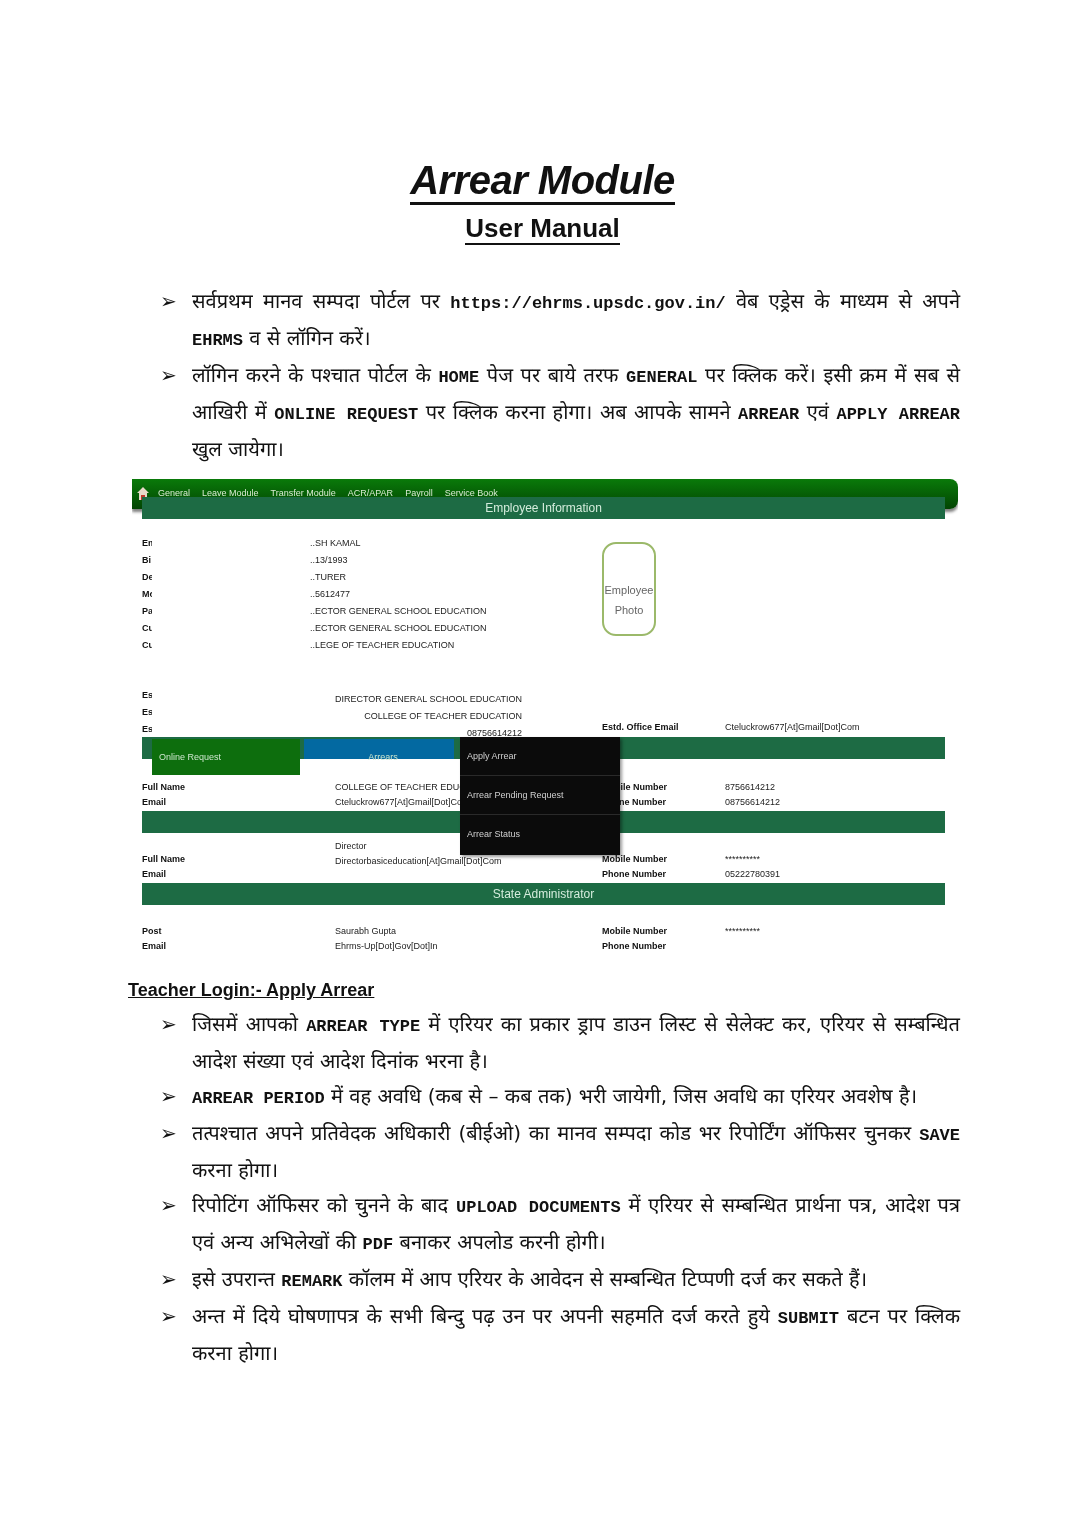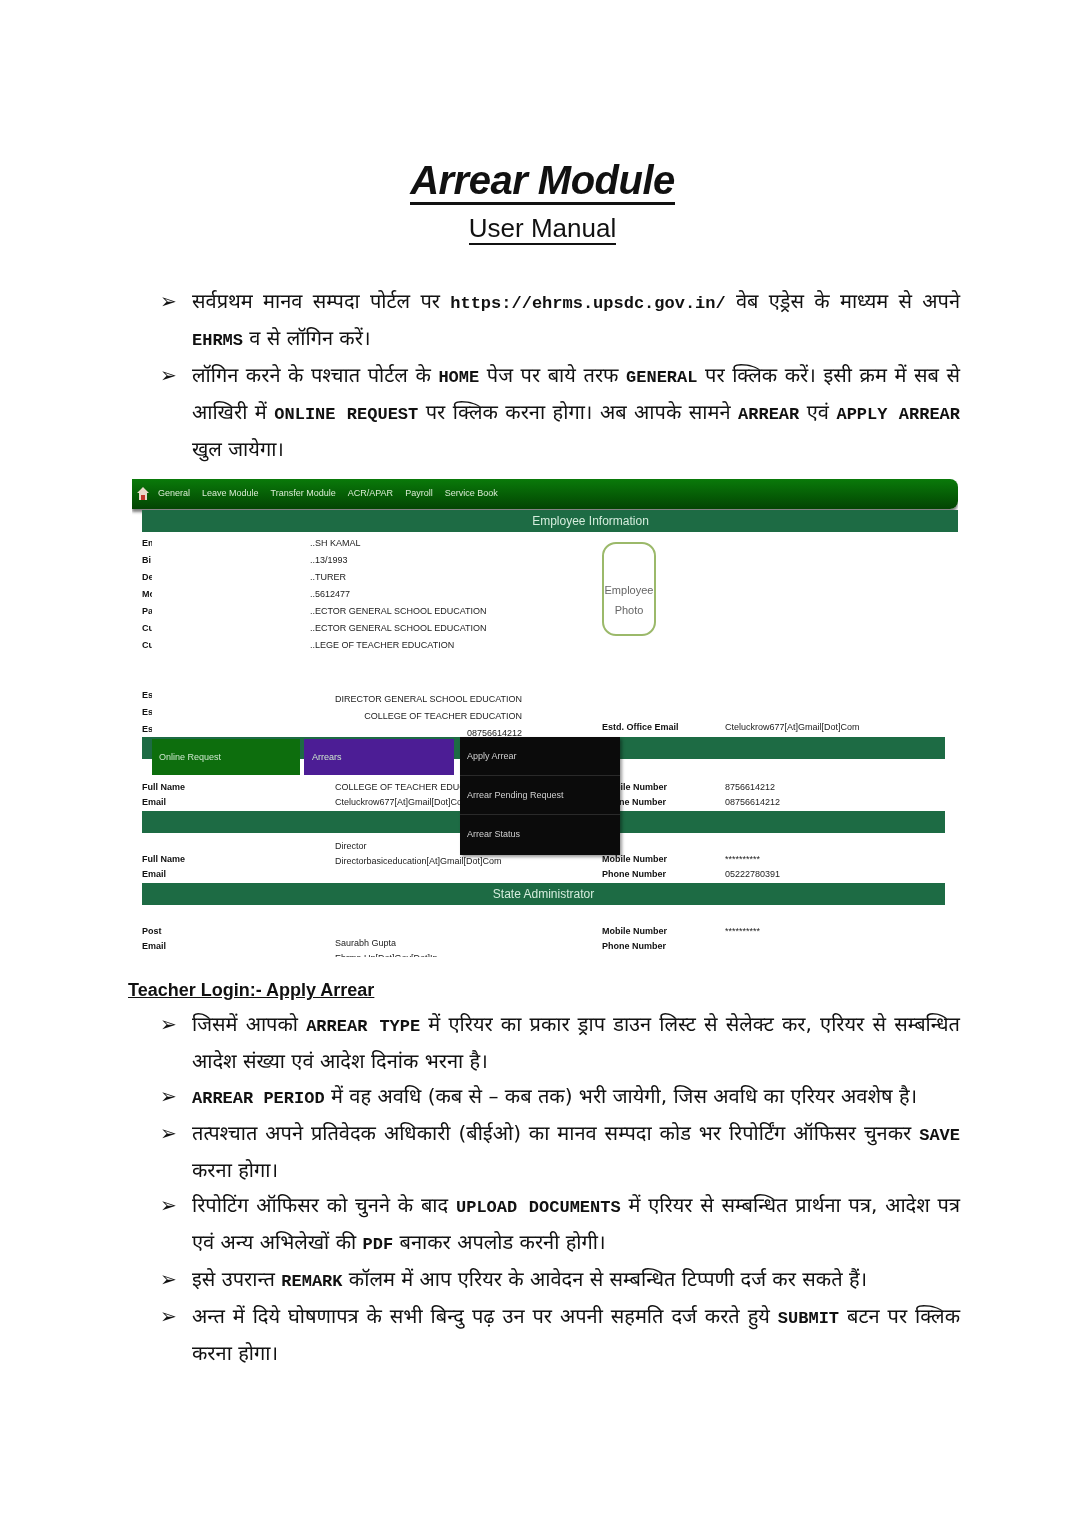--- a/index.html
+++ b/index.html
@@ -1,19 +1,19 @@
 <!DOCTYPE html>
 <html><head>
 <meta charset="utf-8">
 <style>
   html, body { margin:0; padding:0; background:#ffffff; }
   body { width:1085px; height:1536px; position:relative; overflow:hidden; font-family:"Liberation Sans", "DejaVu Sans", sans-serif; color:#111; }
   .title { position:absolute; top:158px; left:0; width:1085px; text-align:center; font-size:40px; font-weight:bold; letter-spacing:-0.5px;font-style:italic; }
   .title span { border-bottom:3px solid #111; padding-bottom:0; }
-  .subtitle { position:absolute; top:213px; left:0; width:1085px; text-align:center; font-size:26px; font-weight:normal; }
+  .subtitle { position:absolute; top:213px; left:0; width:1085px; text-align:center; font-size:26px; font-weight:bold; }
   .subtitle span { border-bottom:2px solid #111; }
   .bullets { position:absolute; left:160px; width:800px; margin:0; padding:0; list-style:none; font-family:"DejaVu Sans", sans-serif; }
   .bullets li { position:relative; padding-left:32px; font-size:20px; line-height:35px; text-align:justify; margin-bottom:0; }
   .bullets li .arrow { position:absolute; left:0; top:0; font-size:20px; font-family:"DejaVu Sans", sans-serif; }
   .bullets b { font-family:Liberation Mono, monospace; font-weight:bold; font-size:17px; }
   .b1 { top:284px; }
   .b2 { top:1007px; }
   .section-head { position:absolute; top:980px; left:128px; font-size:18px; font-weight:bold; text-decoration:underline; font-family:"Liberation Sans", sans-serif; }
 
   
@@ -21,21 +21,21 @@
   .navbar { position:absolute; left:0; top:0; width:826px; height:30px; background:linear-gradient(#0a7a0a,#055a05 60%,#034403); border-radius:0 8px 8px 0; box-shadow:0 3px 3px rgba(0,0,0,0.5); }
   .navbar .home { position:absolute; left:5px; top:8px; width:12px; height:13px; }
   .navbar .nav-items { position:absolute; left:26px; top:9px; display:flex; gap:12px; font-size:9px; color:#d9ead3; }
   .bar { position:absolute; left:10px; width:803px; height:22px; background:#1d6b44; color:#d4ecdc; font-size:12px; text-align:center; line-height:22px; }
   .txt { position:absolute; font-size:9px; color:#222; white-space:nowrap; }
   .lbl { position:absolute; font-size:9px; font-weight:bold; color:#111; white-space:nowrap; }
   .photo { position:absolute; left:470px; top:63px; width:54px; height:94px; border:2px solid #9bb96a; border-radius:14px; text-align:center; font-size:11px; color:#666; padding-top:36px; box-sizing:border-box; line-height:20px; }
   .menu1 { position:absolute; left:20px; top:30px; width:160px; height:228px; background:#0b0b0b; }
   .menu1 .mi { height:39px; border-bottom:1px solid #2a2a2a; color:#d0d0d0; font-size:9px; line-height:39px; padding-left:7px; box-sizing:border-box; }
   .online { position:absolute; left:20px; top:260px; width:148px; height:36px; background:#0d6e0d; color:#cde6cd; font-size:9px; line-height:36px; padding-left:7px; box-sizing:border-box; }
-  .arrears { position:absolute; left:172px; top:260px; width:150px; height:36px; background:#4c1d95; color:#cde6cd; font-size:9px; line-height:36px; padding-left:8px; box-sizing:border-box; }
+  .arrears { position:absolute; left:172px; top:260px; width:150px; height:20px; background:#0369a1; color:#cde6cd; font-size:9px; line-height:36px; padding-left:8px; box-sizing:border-box;text-align:center; }
   .menu3 { position:absolute; left:328px; top:258px; width:160px; height:118px; background:#0b0b0b; box-shadow:2px 2px 3px rgba(0,0,0,0.4); }
   .menu3 .mi { height:39px; border-bottom:1px solid #2a2a2a; color:#d0d0d0; font-size:9px; line-height:39px; padding-left:7px; box-sizing:border-box; }
   .menu3 .mi:last-child { border-bottom:none; }
   .leftclip { position:absolute; left:10px; width:10px; font-size:9px; font-weight:bold; color:#111; overflow:hidden; }
 </style>
 </head>
 <body>
 
 <div class="title"><span>Arrear Module</span></div>
 <div class="subtitle"><span>User Manual</span></div>
@@ -60,21 +60,21 @@
     <div class="nav-items">
       <span>General</span>
       <span>Leave Module</span>
       <span>Transfer Module</span>
       <span>ACR/APAR</span>
       <span>Payroll</span>
       <span>Service Book</span>
     </div>
   </div>
 
-  <div class="bar" style="top:31px;padding-left:47px;">Employee Information</div>
+  <div class="bar" style="top:18px;">Employee Information</div>
   <div class="leftclip" style="top:56px;line-height:17px;">
     <div>Em</div>
     <div>Bi</div>
     <div>De</div>
     <div>Mo</div>
     <div>Pa</div>
     <div>Cu</div>
     <div>Cu</div>
   </div>
   <div class="txt" style="left:178px;top:56px;line-height:17px;">
@@ -135,21 +135,21 @@
   <div class="txt" style="left:593px;top:373px;line-height:15px;">
     <div>**********</div>
     <div>05222780391</div>
   </div>
 
   <div class="bar" style="top:404px;">State Administrator</div>
   <div class="lbl" style="left:10px;top:445px;line-height:15px;">
     <div>Post</div>
     <div>Email</div>
   </div>
-  <div class="txt" style="left:203px;top:445px;line-height:15px;margin-top:12px;">
+  <div class="txt" style="left:203px;top:445px;line-height:15px;">
     <div>Saurabh Gupta</div>
     <div>Ehrms-Up[Dot]Gov[Dot]In</div>
   </div>
   <div class="lbl" style="left:470px;top:445px;line-height:15px;">
     <div>Mobile Number</div>
     <div>Phone Number</div>
   </div>
   <div class="txt" style="left:593px;top:445px;line-height:15px;">
     <div>**********</div>
     <div></div>

